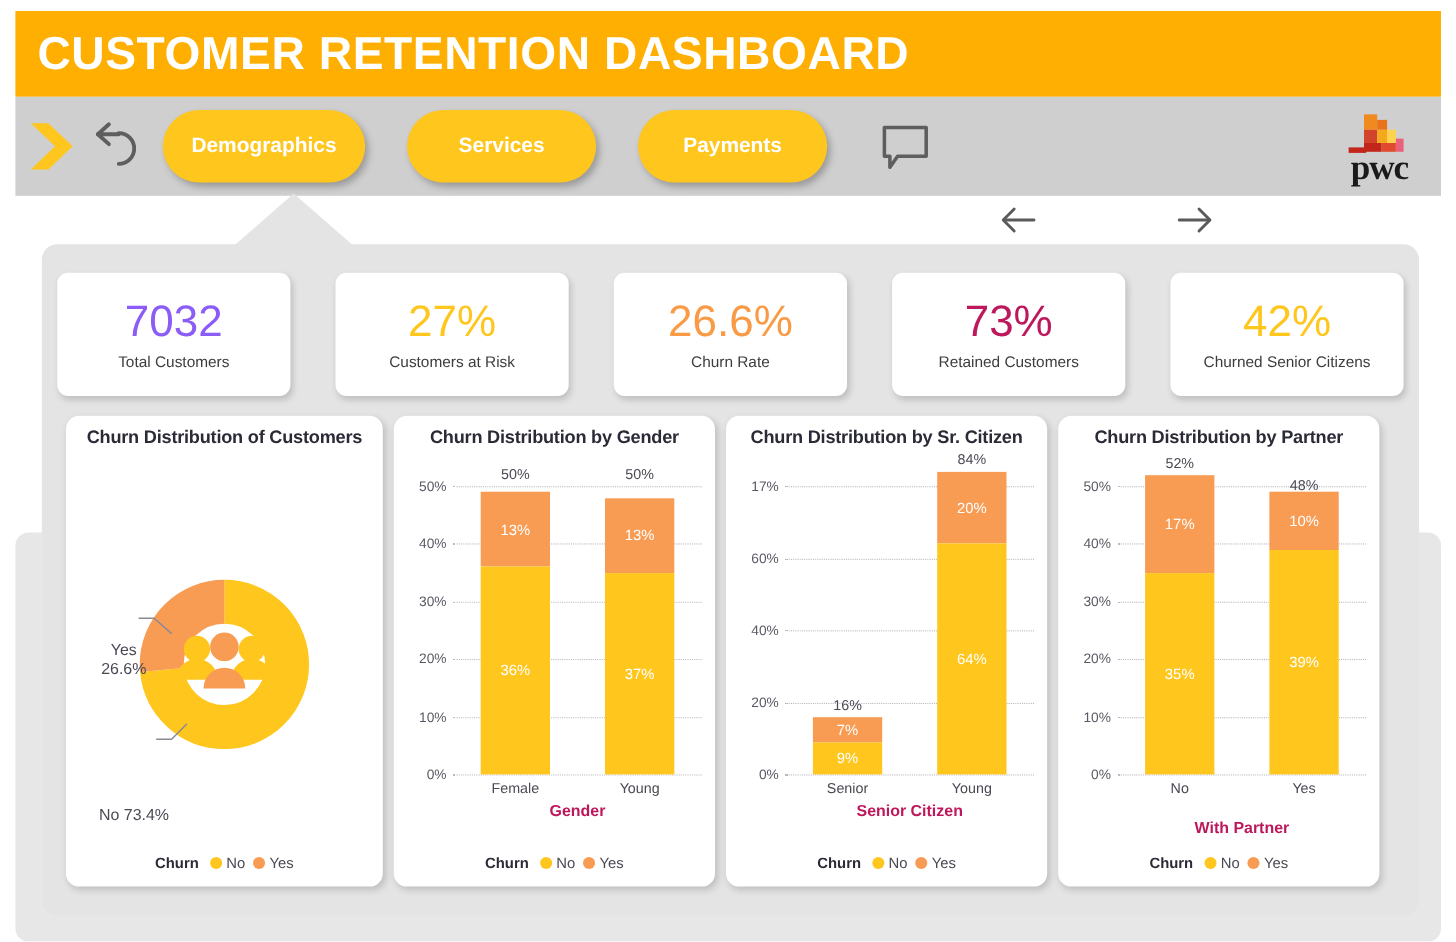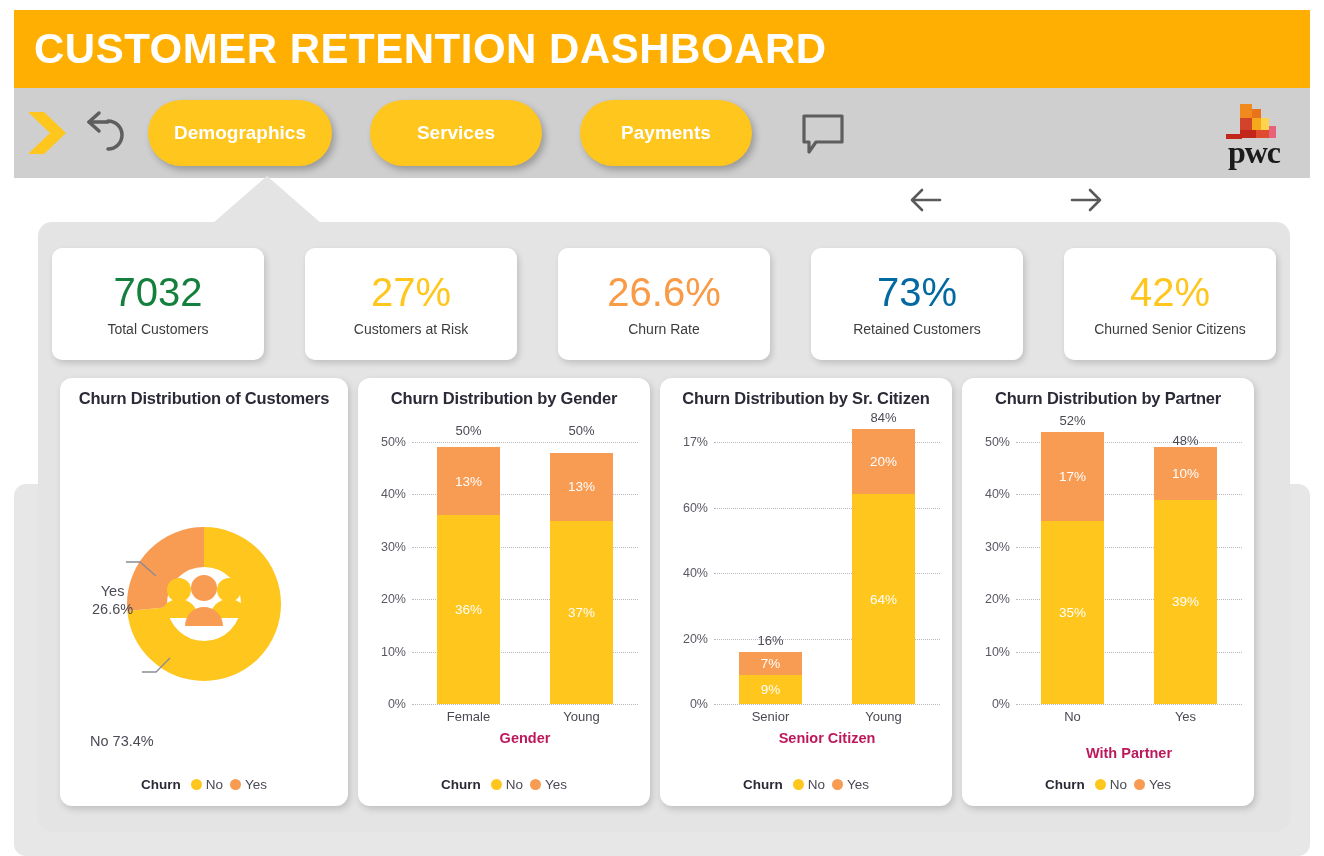--- a/index.html
+++ b/index.html
@@ -259,33 +259,33 @@
       </svg>
     </span>
   </div>
 
   <div class="bg-layer-back"></div>
   <div class="tab-pointer"></div>
   <div class="content-panel"></div>
 
   <div class="kpi-row">
     <div class="kpi-card">
-      <div class="kpi-value" style="color: #15803d;">7032</div>
+      <div class="kpi-value" style="color: #8b5cf6;">7032</div>
       <div class="kpi-label">Total Customers</div>
     </div>
     <div class="kpi-card">
       <div class="kpi-value" style="color: rgb(255, 198, 30);">27%</div>
       <div class="kpi-label">Customers at Risk</div>
     </div>
     <div class="kpi-card">
       <div class="kpi-value" style="color: rgb(249, 155, 70);">26.6%</div>
       <div class="kpi-label">Churn Rate</div>
     </div>
     <div class="kpi-card">
-      <div class="kpi-value" style="color: #0369a1;">73%</div>
+      <div class="kpi-value" style="color: #be185d;">73%</div>
       <div class="kpi-label">Retained Customers</div>
     </div>
     <div class="kpi-card">
       <div class="kpi-value" style="color: rgb(255, 198, 30);">42%</div>
       <div class="kpi-label">Churned Senior Citizens</div>
     </div>
   </div>
 
   <div class="charts-row">
 

